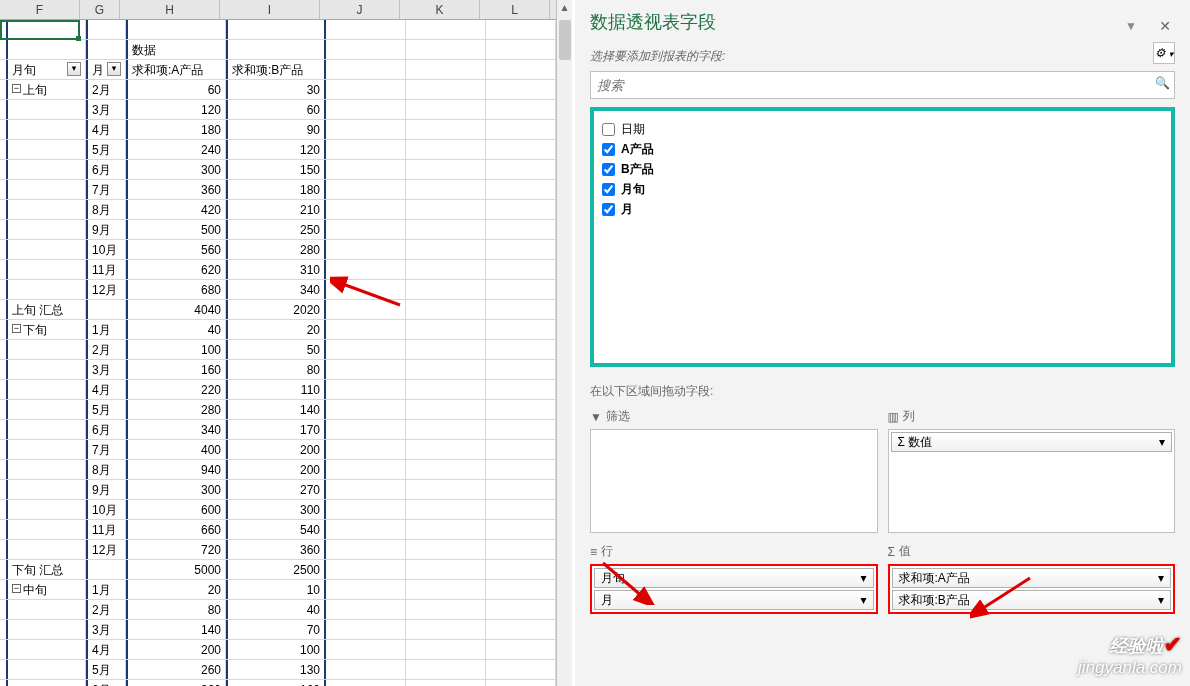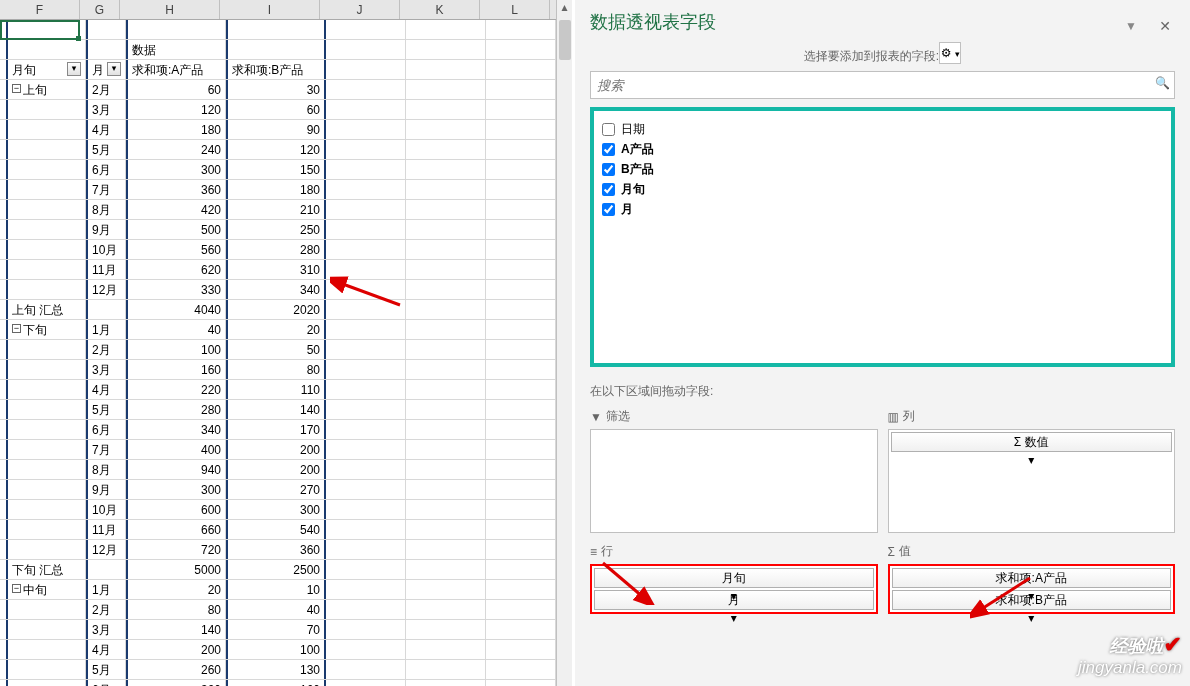--- a/index.html
+++ b/index.html
@@ -43,21 +43,21 @@
 
 .field-list { background: #fff; border: 4px solid #14b8a6; margin-top: 8px; height: 260px; padding: 8px; }
 .field-item { display: flex; align-items: center; height: 20px; }
 .field-item input { margin-right: 6px; }
 
 .areas-label { color: #666; margin: 16px 0 8px; }
 .areas { display: flex; gap: 10px; }
 .area-col { flex: 1; }
 .area-title { color: #666; margin-bottom: 4px; display: flex; align-items: center; gap: 4px; }
 .area-box { background: #fff; border: 1px solid #c0c0c0; min-height: 50px; }
-.area-item { border: 1px solid #b0b0b0; background: linear-gradient(#fff,#f0f0f0); margin: 2px; height: 20px; line-height: 18px; padding: 0 6px; display: flex; justify-content: space-between; align-items: center; flex-direction: column; }
+.area-item { border: 1px solid #b0b0b0; background: linear-gradient(#fff,#f0f0f0); margin: 2px; height: 20px; line-height: 18px; padding: 0 6px; display: flex; justify-content: space-between; align-items: center; }
 .red-box { border: 2px solid #ff0000 !important; }
 
 .arrow-svg { position: absolute; pointer-events: none; }
 
 .watermark { position: absolute; right: 8px; bottom: 8px; text-align: right; color: #fff; text-shadow: 0 0 3px rgba(0,0,0,0.6); }
 .watermark .line1 { font-size: 18px; font-weight: bold; font-style: italic; }
 .watermark .check { color: #d00; font-size: 22px; font-weight: bold; }
 .watermark .line2 { font-size: 17px; font-style: italic; margin-left: 32px; }
 </style>
 </head>
@@ -190,21 +190,21 @@
         <div class="cG pivot-border">11月</div>
         <div class="cH pivot-border num">620</div>
         <div class="cI pivot-border pivot-right num">310</div>
         <div class="cJ"></div>
         <div class="cK"></div>
         <div class="cL"></div>
       </div>
       <div class="cell-row">
         <div class="cF pivot-border"></div>
         <div class="cG pivot-border">12月</div>
-        <div class="cH pivot-border num">330</div>
+        <div class="cH pivot-border num">680</div>
         <div class="cI pivot-border pivot-right num">340</div>
         <div class="cJ"></div>
         <div class="cK"></div>
         <div class="cL"></div>
       </div>
       <div class="cell-row">
         <div class="cF pivot-border">上旬 汇总</div>
         <div class="cG pivot-border"></div>
         <div class="cH pivot-border num">4040</div>
         <div class="cI pivot-border pivot-right num">2020</div>
@@ -403,21 +403,21 @@
 <div class="right">
   <div class="right-inner">
     <div class="panel-hdr">
       <div class="panel-title">数据透视表字段</div>
       <div style="display:flex;align-items:center">
         <span style="color:#888;margin-right:10px">▼</span>
         <span class="close-x">✕</span>
       </div>
     </div>
 
-    <div style="display:flex;justify-content:center;align-items:center;">
+    <div style="display:flex;justify-content:space-between;align-items:center;font-style:italic;">
       <div class="subttl">选择要添加到报表的字段:</div>
       <div class="gear-btn"><span>⚙</span> <span style="font-size:9px">▾</span></div>
     </div>
 
     <div class="search-box">
       <input placeholder="搜索" style="">
       <div class="mag">🔍</div>
     </div>
 
     <div class="field-list" id="field-list">

